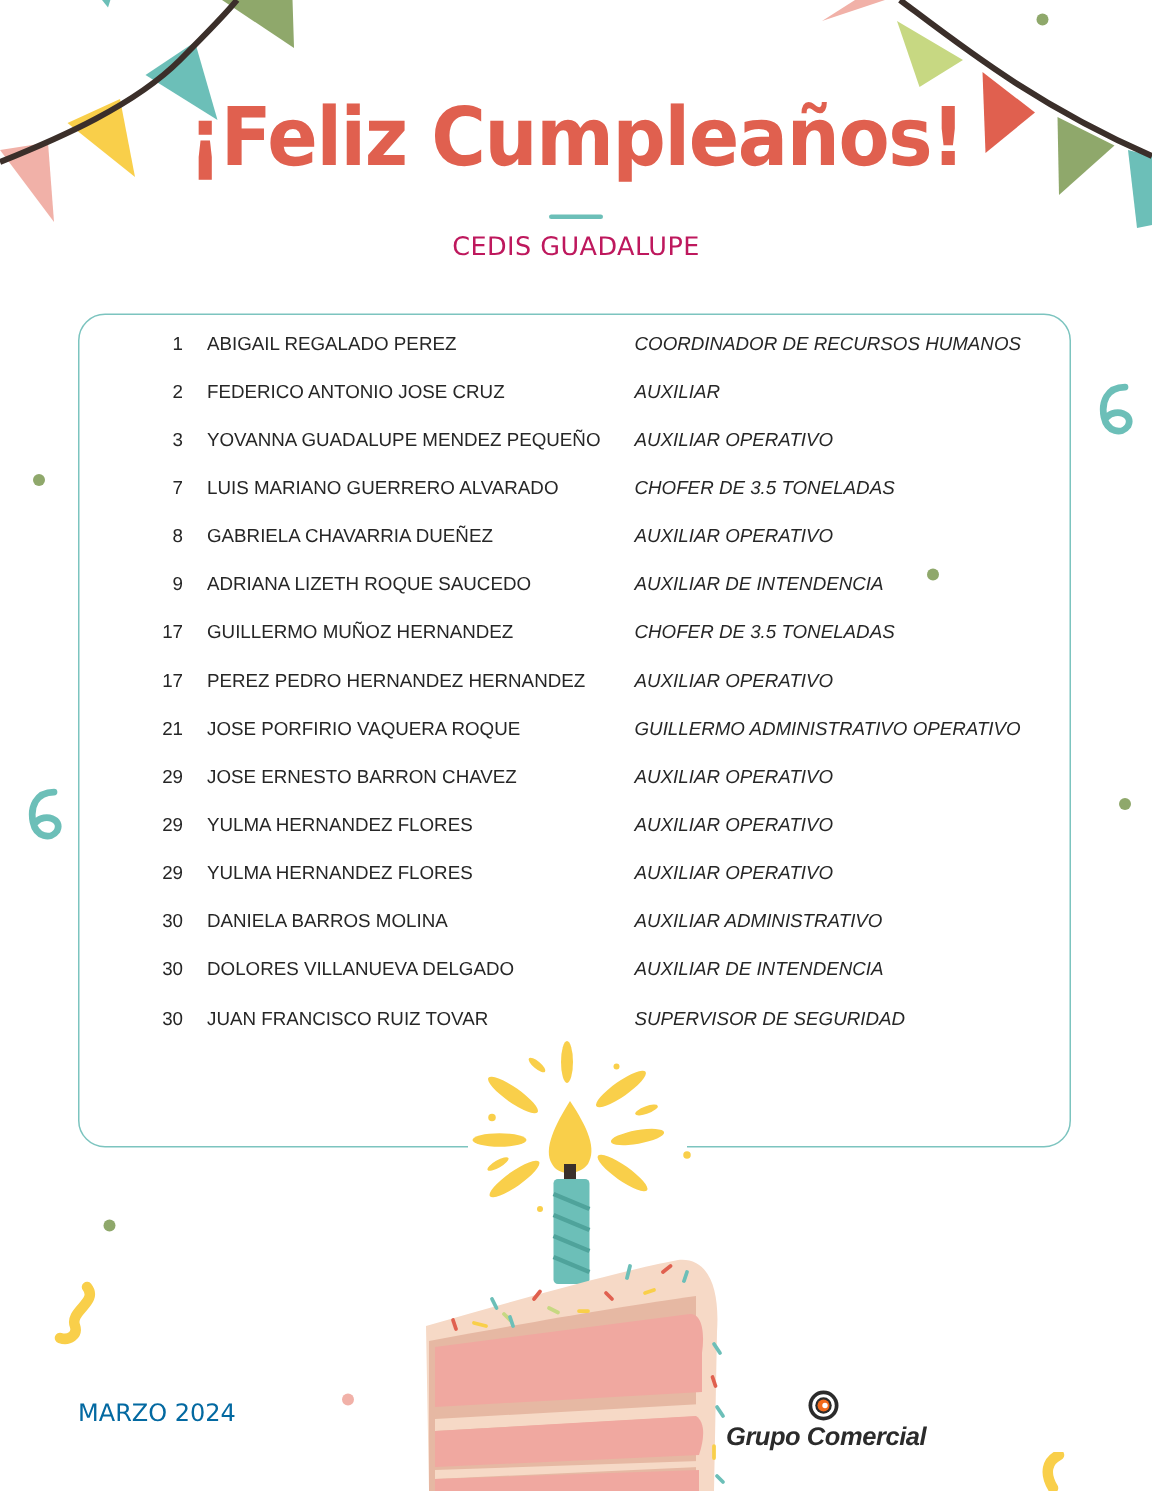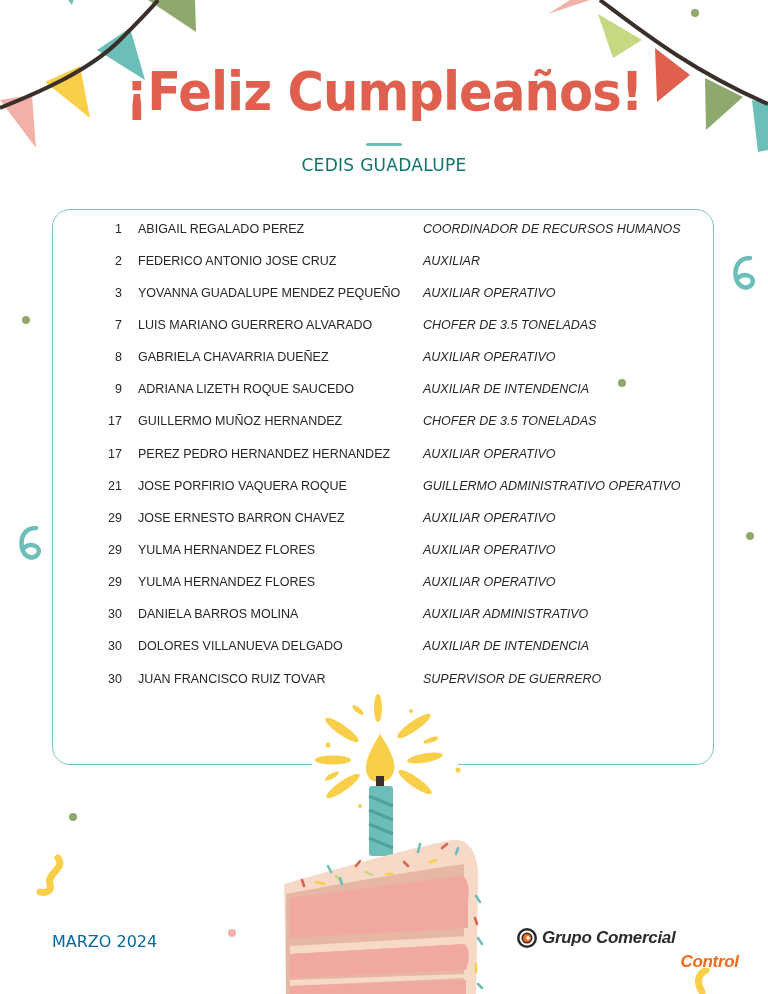--- a/index.html
+++ b/index.html
@@ -1,28 +1,28 @@
 <!DOCTYPE html>
 <html><head>
   <meta charset="utf-8">
   <style>
     html, body { margin:0; padding:0; }
     body { width:768px; height:994px; background:#ffffff; position:relative; overflow:hidden; font-family:"Liberation Sans", sans-serif; }
     .abs { position:absolute; }
     #title { position:absolute; left:0; top:60px; width:768px; text-align:center; font-family:"DejaVu Sans", sans-serif; font-size:54px; font-weight:bold; letter-spacing:-1px; transform:scaleX(0.92); transform-origin:center; }
     #title-underline { position:absolute; left:366px; top:143px; width:36px; height:3px; border-radius:2px; }
-    #subtitle { position:absolute; left:0; top:155px; width:768px; text-align:center; font-family:"DejaVu Sans", sans-serif; font-size:17px; color:#0f766e; letter-spacing:0.3px; }
+    #subtitle { position:absolute; left:0; top:155px; width:768px; text-align:center; font-family:"DejaVu Sans", sans-serif; font-size:17px; color:#be185d; letter-spacing:0.3px; }
     #panel { position:absolute; left:52px; top:209px; width:662px; height:556px; border:1.5px solid #7cc4bf; border-radius:18px; box-sizing:border-box; }
     #panel-gap { position:absolute; left:312px; top:758px; width:146px; height:12px; background:#fff; }
     .row { position:absolute; left:100px; height:18px; font-size:12.5px; color:#262626; white-space:nowrap; }
     .row .day { position:absolute; left:0; width:22px; text-align:right; }
     .row .name { position:absolute; left:38px;text-align:center; }
     .row .role { position:absolute; left:323px;font-style:italic; }
     #footer-date { position:absolute; left:52px; top:932px; font-family:"DejaVu Sans", sans-serif; font-size:16px; color:#0369a1; }
-    #logo { position:absolute; left:516px; top:926px; height:24px; display:flex; align-items:center; }
+    #logo { position:absolute; left:480px; top:926px; height:24px; display:flex; align-items:center;flex-direction:column; }
     #logo .txt { font-family:"Liberation Sans", sans-serif; font-weight:bold; font-style:italic; font-size:17px; letter-spacing:-0.3px; margin-left:4px; }
     #logo .dark { color:#2b2b2b; }
     #logo .orange { color:#f26a1b; }
     svg { display:block; }
   </style>
 </head>
 <body>
 
 <div class="abs" style="left:0;top:0;">
   <svg width="200" height="150" viewBox="0 0 200 150">
@@ -120,21 +120,21 @@
   <span class="role">AUXILIAR ADMINISTRATIVO</span>
 </div>
 <div class="row" style="top:639px;">
   <span class="day">30</span>
   <span class="name">DOLORES VILLANUEVA DELGADO</span>
   <span class="role">AUXILIAR DE INTENDENCIA</span>
 </div>
 <div class="row" style="top:672px;">
   <span class="day">30</span>
   <span class="name">JUAN FRANCISCO RUIZ TOVAR</span>
-  <span class="role">SUPERVISOR DE GUERRERO</span>
+  <span class="role">SUPERVISOR DE SEGURIDAD</span>
 </div>
 
 <div class="abs" style="left:22px;top:316px;width:8px;height:8px;border-radius:50%;background:#8fa86b;"></div>
 <div class="abs" style="left:618px;top:379px;width:8px;height:8px;border-radius:50%;background:#8fa86b;"></div>
 <div class="abs" style="left:746px;top:532px;width:8px;height:8px;border-radius:50%;background:#8fa86b;"></div>
 <div class="abs" style="left:69px;top:813px;width:8px;height:8px;border-radius:50%;background:#8fa86b;"></div>
 <div class="abs" style="left:228px;top:929px;width:8px;height:8px;border-radius:50%;background:#f1b1a8;"></div>
 
 <div class="abs" style="left:732px;top:254px;">
   <svg width="24" height="40" viewBox="0 0 24 40">

